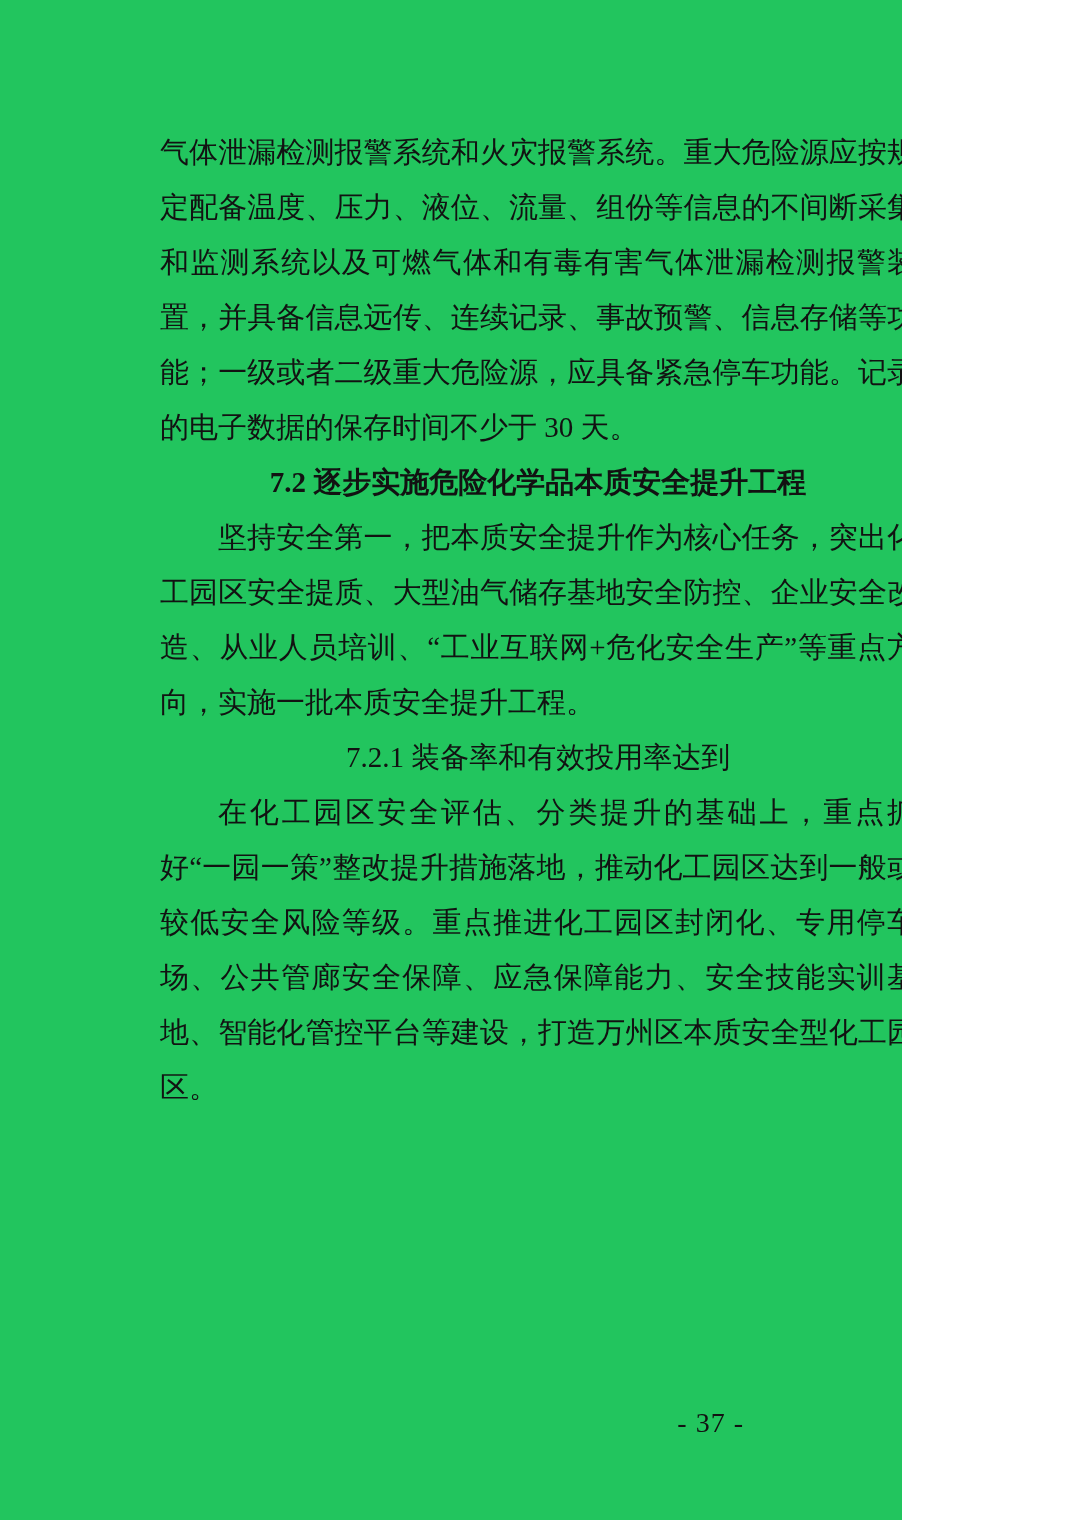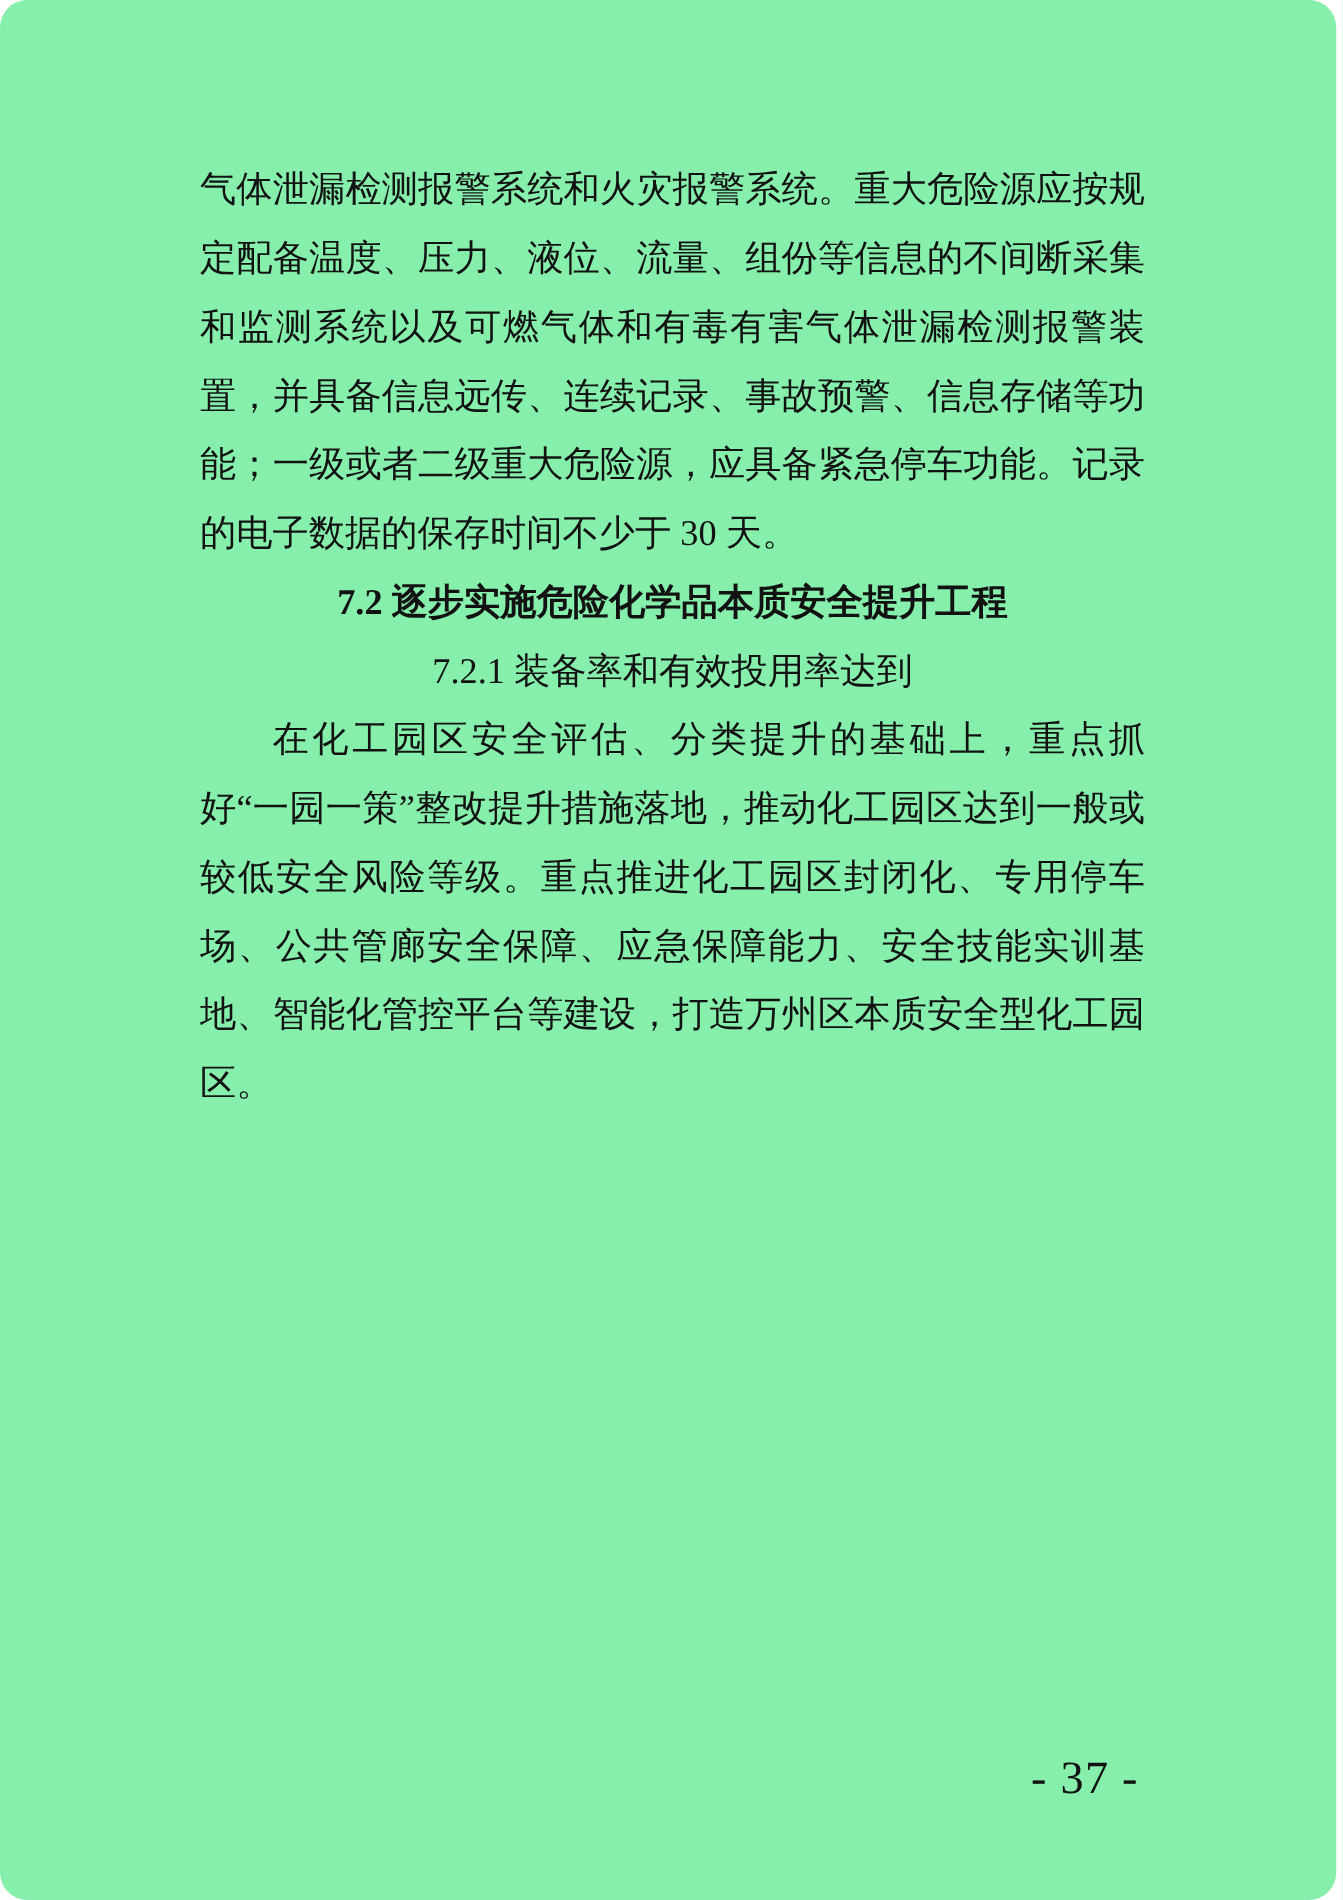--- a/index.html
+++ b/index.html
@@ -6,26 +6,25 @@
 
   html, body {
     width: 1074px;
     height: 1520px;
     background: #ffffff;
     font-family: "Liberation Serif", "DejaVu Serif", serif;
   }
 
   .page {
     position: relative;
-    width: 1069px;
+    width: 902px;
     height: 1520px;
-    background: #86efac;
+    background: #22c55e;
     color: #121212;
     overflow: hidden;
-    border-radius: 22px;
   }
 
   .content {
     position: absolute;
     left: 160px;
     top: 125px;
     width: 756px;
   }
 
   .para,
@@ -53,36 +52,37 @@
 
   
   .justify-last {
     text-align-last: justify;
   }
 
   .page-number {
     position: absolute;
     top: 1405px;
     right: 158px;
-    font-size: 37px;
+    font-size: 28px;
     line-height: 36px;
     color: #121212;
     letter-spacing: 1px;
   }
 </style>
 </head>
 <body>
 
 <div class="page">
   <div class="content">
 
     <p class="para">气体泄漏检测报警系统和火灾报警系统。重大危险源应按规定配备温度、压力、液位、流量、组份等信息的不间断采集和监测系统以及可燃气体和有毒有害气体泄漏检测报警装置，并具备信息远传、连续记录、事故预警、信息存储等功能；一级或者二级重大危险源，应具备紧急停车功能。记录的电子数据的保存时间不少于 30 天。</p>
 
     <h2 class="heading bold">7.2 逐步实施危险化学品本质安全提升工程</h2>
 
+    <p class="para indent">坚持安全第一，把本质安全提升作为核心任务，突出化工园区安全提质、大型油气储存基地安全防控、企业安全改造、从业人员培训、“工业互联网+危化安全生产”等重点方向，实施一批本质安全提升工程。</p>
 
     <h3 class="heading">7.2.1 装备率和有效投用率达到</h3>
 
     <p class="para indent">在化工园区安全评估、分类提升的基础上，重点抓好“一园一策”整改提升措施落地，推动化工园区达到一般或较低安全风险等级。重点推进化工园区封闭化、专用停车场、公共管廊安全保障、应急保障能力、安全技能实训基地、智能化管控平台等建设，打造万州区本质安全型化工园区。</p>
 
 
 
   </div>
 
   <div class="page-number">- 37 -</div>

